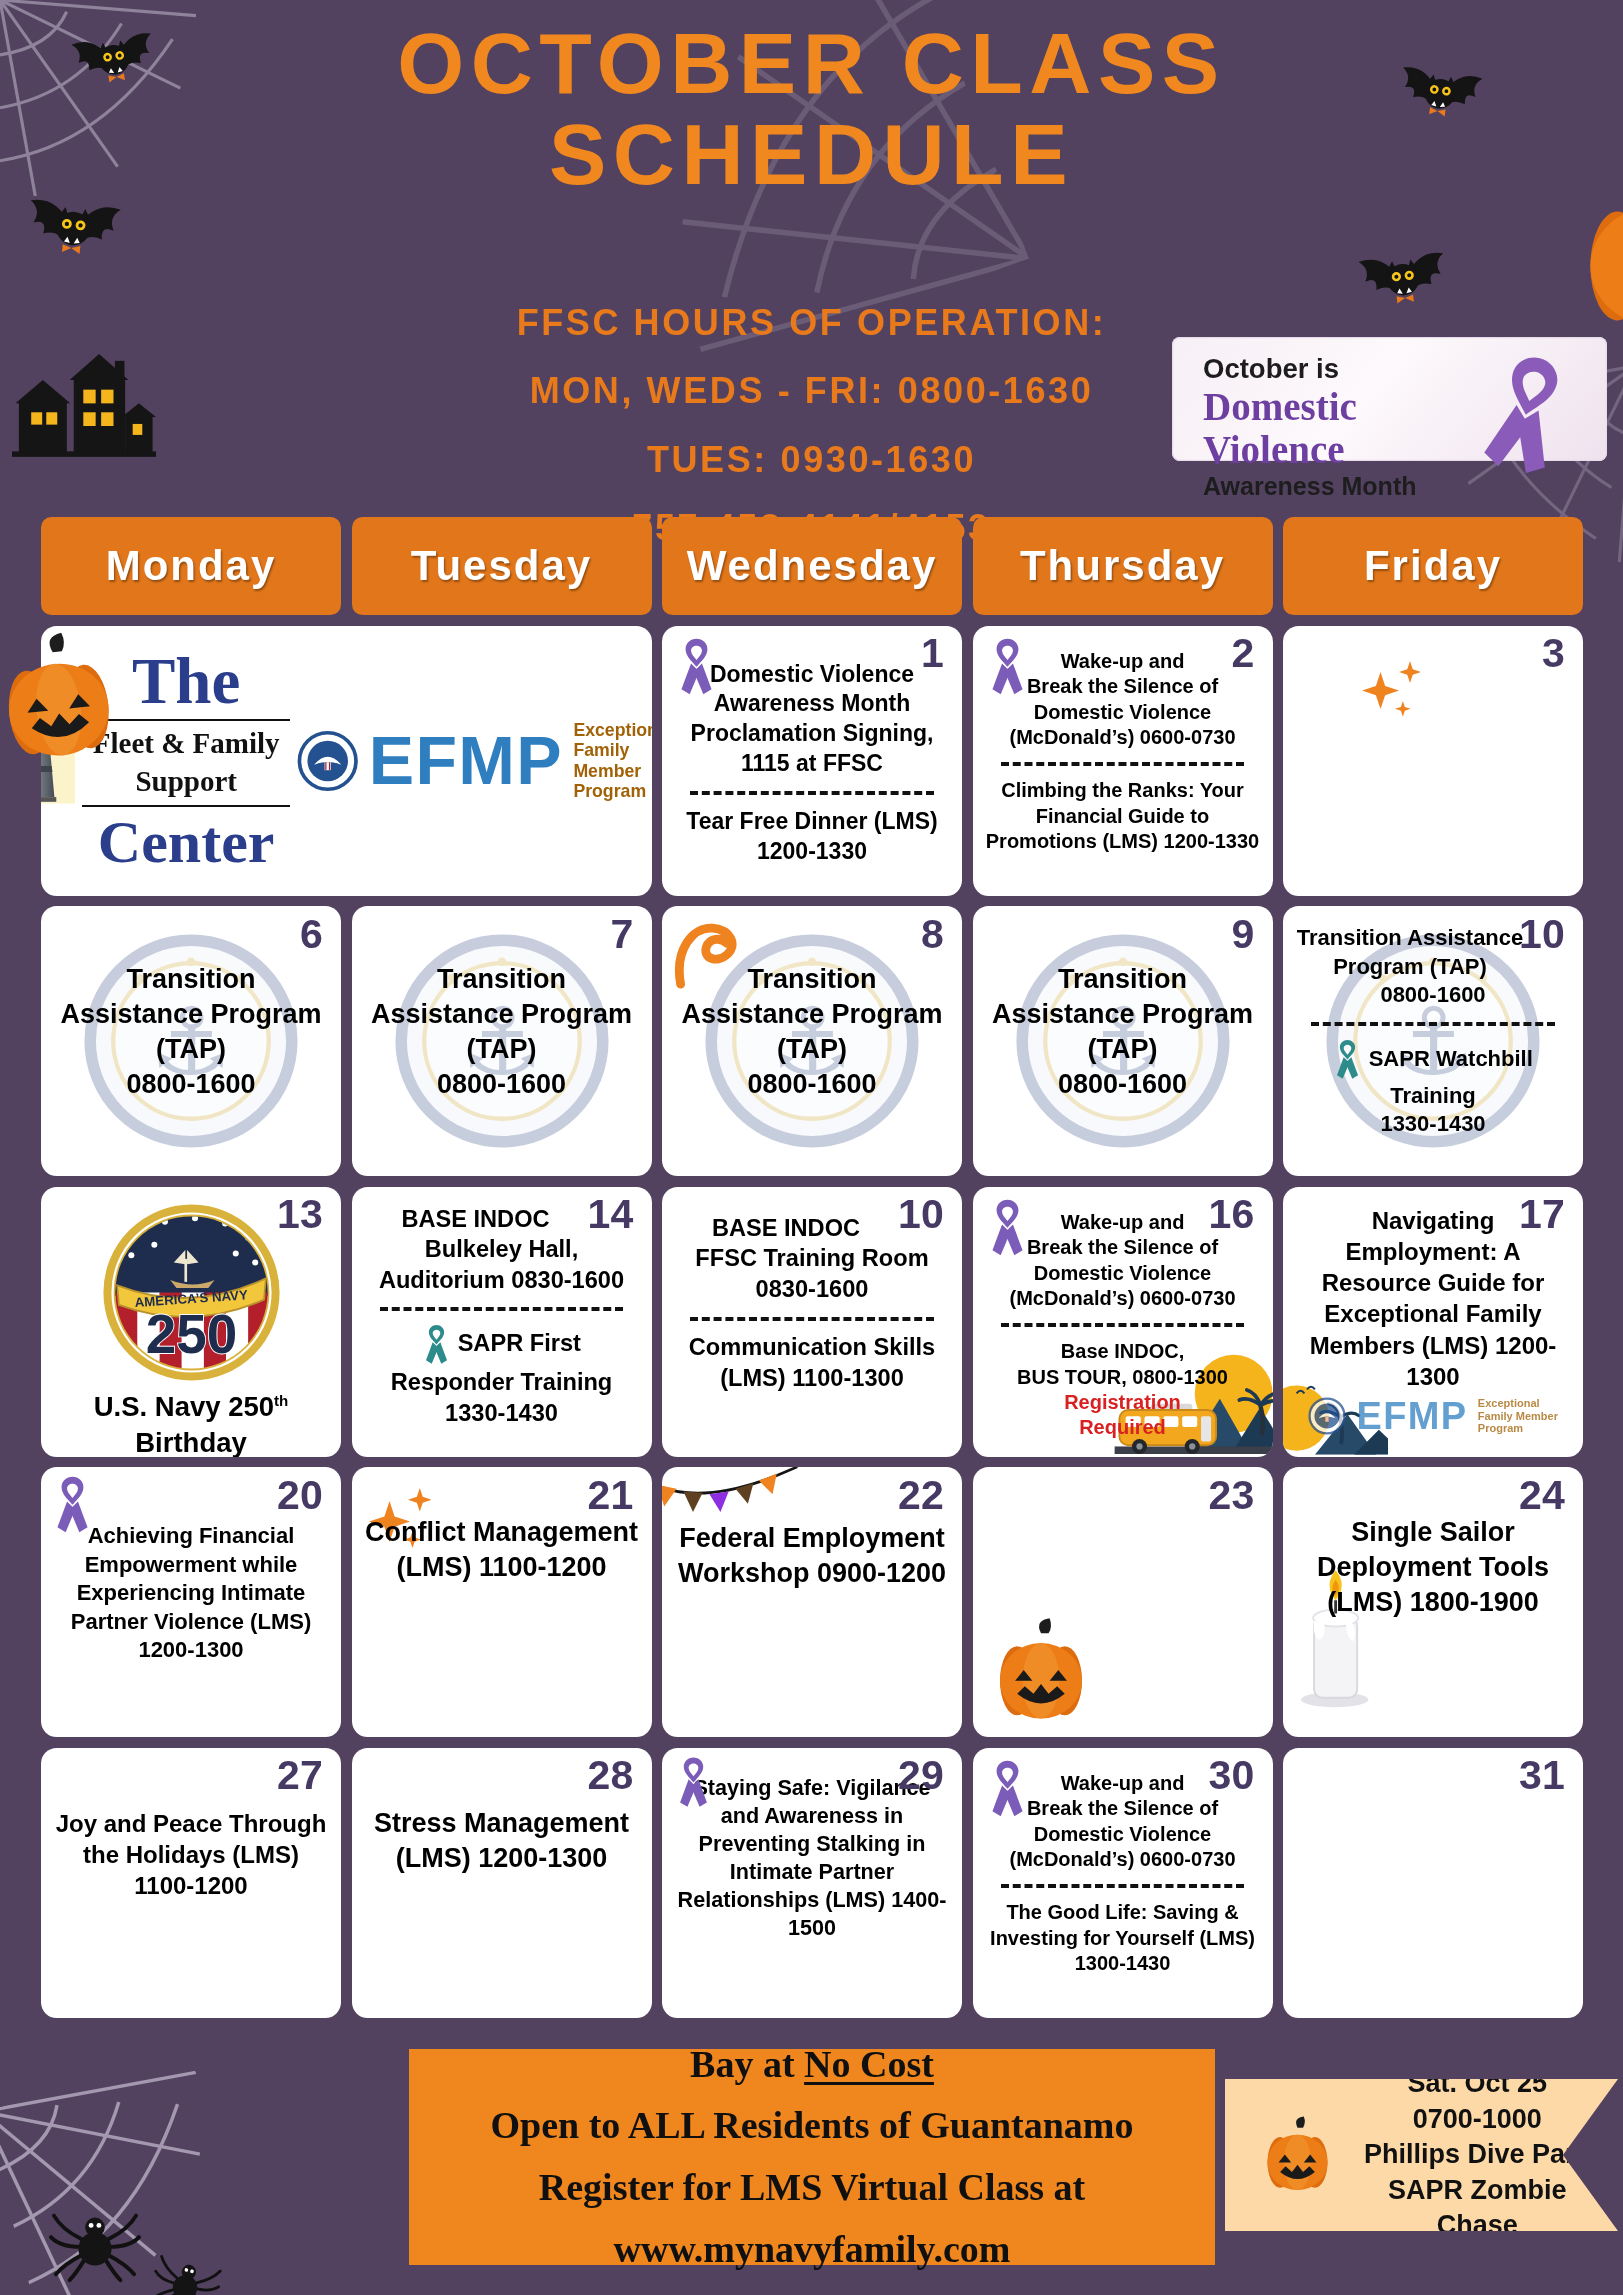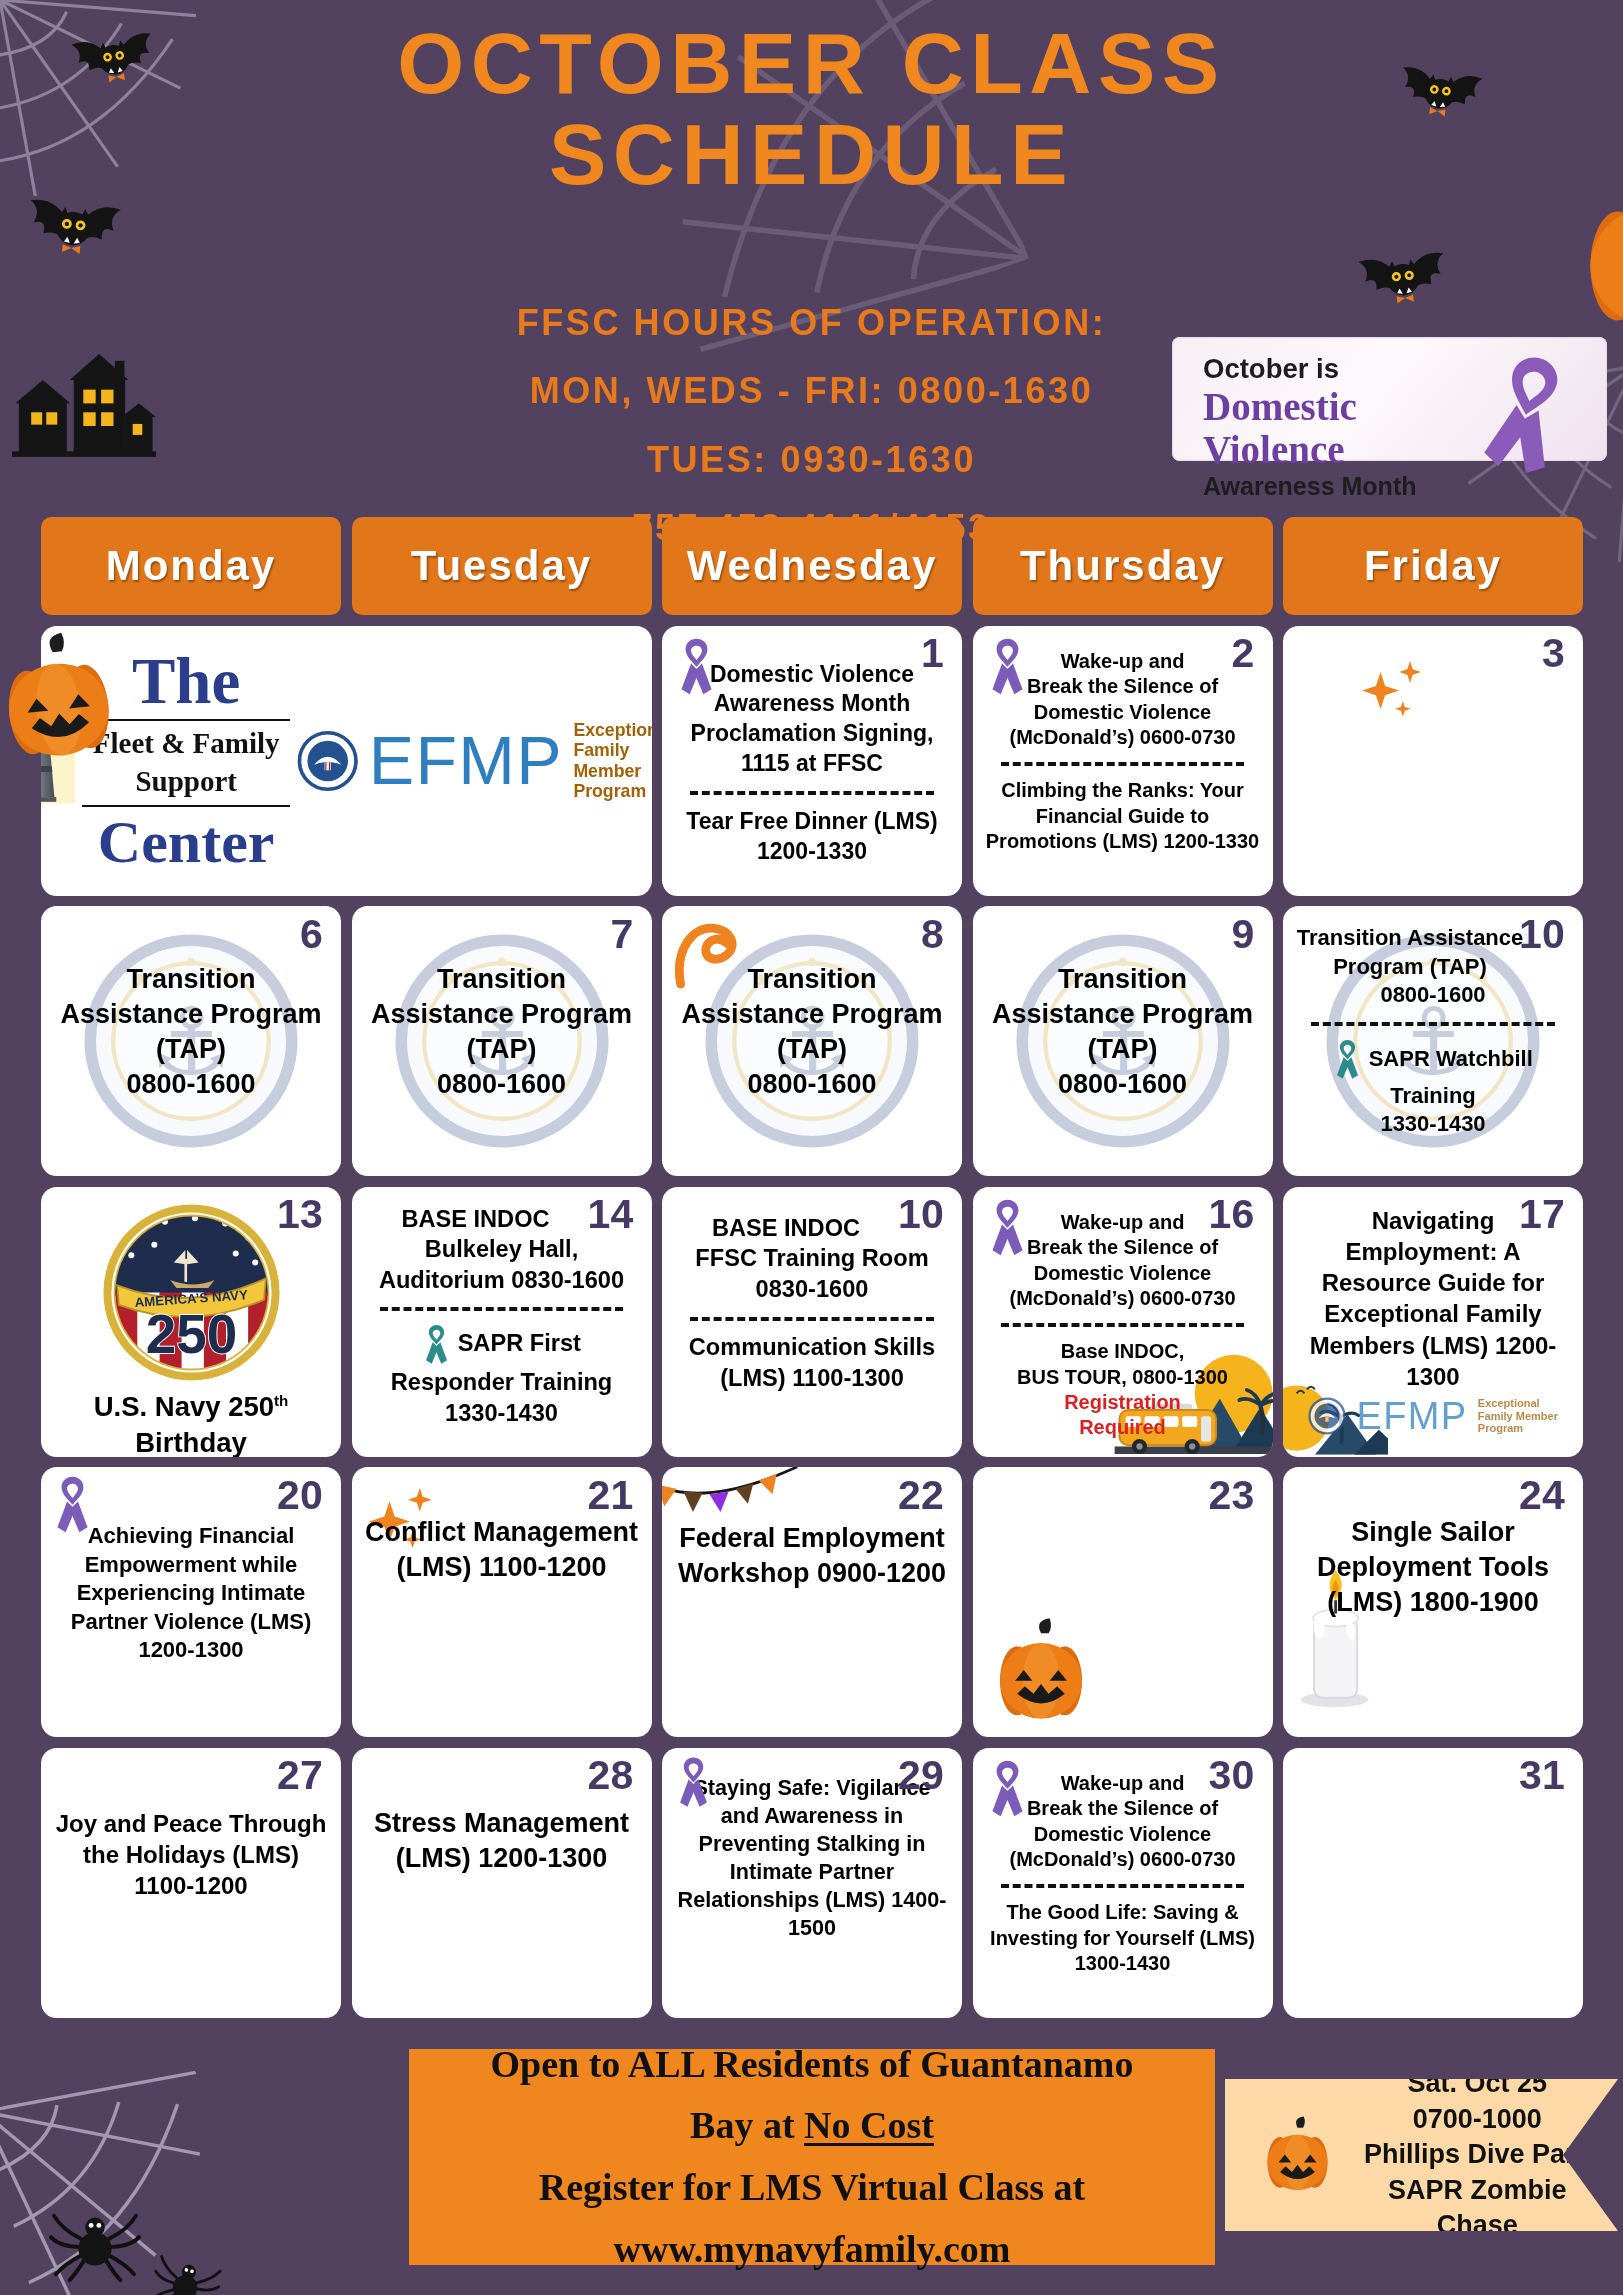--- a/index.html
+++ b/index.html
@@ -46,21 +46,21 @@
   .warn{color:#d92121;}
   sup{font-size:.55em;}
   
   .cell.logo{grid-column:1/3;display:flex;align-items:center;justify-content:center;gap:6.5px;padding:9.2px;}
   .ffsc{display:flex;align-items:stretch;gap:6.5px;background:#fff;}
   .ffsc-txt{display:flex;flex-direction:column;align-items:center;justify-content:center;font-family:"Liberation Serif",serif;}
   .ffsc-the{color:#2b3e8c;font-size:65px;font-weight:bold;line-height:1;}
   .ffsc-mid{color:#111;font-size:29px;font-weight:bold;border-top:2.6px solid #111;border-bottom:2.6px solid #111;padding:3.9px 6.5px;margin:5.2px 0;}
   .ffsc-center{color:#2b3e8c;font-size:60px;font-weight:bold;line-height:1;}
   .efmp{display:flex;align-items:center;gap:10.5px;}
-  .efmp-word{color:#2f7fc0;font-size:68px;font-weight:normal;letter-spacing:1.3px;line-height:.9;}
+  .efmp-word{color:#2f7fc0;font-size:68px;font-weight:bold;letter-spacing:1.3px;line-height:.9;}
   .efmp-sub{color:#a16207;font-size:17.7px;font-weight:bold;text-align:left;line-height:1.15;}
   .efmp.small .efmp-word{font-size:38px;}
   .efmp.small .efmp-sub{font-size:11px;}
   
   .footer{position:absolute;left:409px;top:2049px;width:806px;height:216px;background:#f0861e;z-index:2;
     display:flex;flex-direction:column;justify-content:center;text-align:center;
     font-family:"Liberation Serif",serif;font-weight:bold;color:#101010;font-size:38px;line-height:1.62;}
   .footer u{text-underline-offset:5.2px;}
   .event-ribbon{position:absolute;left:1225px;top:2079px;width:393px;height:152px;background:#fcd9a7;z-index:2;
     clip-path:polygon(0 0,100% 0,86% 50%,100% 100%,0 100%);
@@ -734,24 +734,24 @@
     </div>
   </div>
 
   <div class="cell">
     <div class="date">31</div>
   </div>
 
 </div>
 
 <div class="footer">
-  <div>Open to ALL Residents of Guantanamo</div>
   <div>
     <span>Bay at </span><u>No Cost</u>
   </div>
+  <div>Open to ALL Residents of Guantanamo</div>
   <div>Register for LMS Virtual Class at</div>
   <div>www.mynavyfamily.com</div>
 </div>
 
 <div class="event-ribbon">
   <div style="width:79px;">
     <svg width="79" height="79" viewBox="0 0 100 100">
         <use href="#sym-pumpkin"></use>
       </svg></div>
   <div class="event-text">

